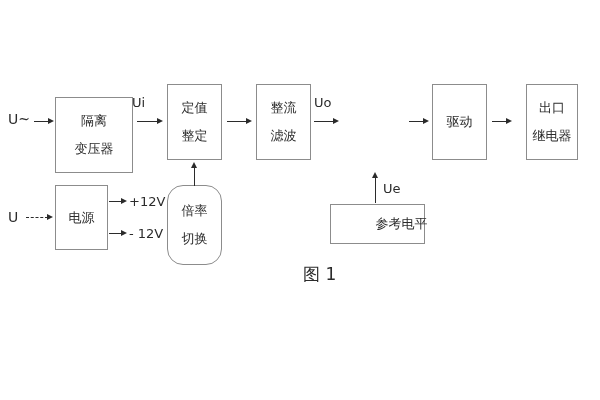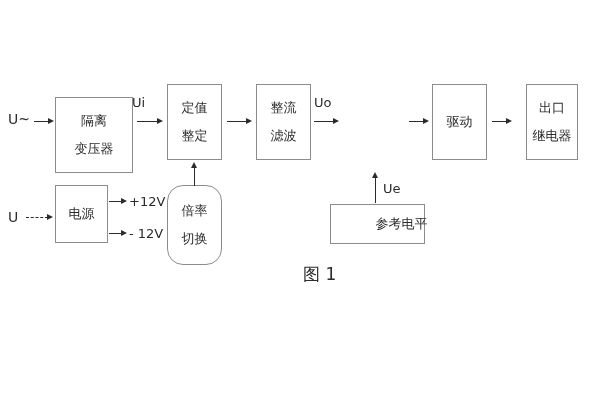--- a/index.html
+++ b/index.html
@@ -118,21 +118,21 @@
 
   <div class="box" style="left:526px;top:84px;width:52px;height:76px;">
     <span class="ln">出口</span>
     <span class="ln">继电器</span>
   </div>
 
   <div class="lbl big" style="left:8px;top:210px;">U</div>
   <div class="hline dash" style="left:26px;top:217px;width:22px;"></div>
   <div class="ahr" style="left:47px;top:213.5px;"></div>
 
-  <div class="box single" style="left:55px;top:185px;width:53px;height:58px;">
+  <div class="box single" style="left:55px;top:185px;width:53px;height:65px;">
     <span class="ln">电源</span>
   </div>
 
   <div class="hline" style="left:109px;top:201px;width:14px;"></div>
   <div class="ahr" style="left:121px;top:197.5px;"></div>
   <div class="lbl" style="left:129px;top:195px;">+12V</div>
 
   <div class="hline" style="left:109px;top:233px;width:14px;"></div>
   <div class="ahr" style="left:121px;top:229.5px;"></div>
   <div class="lbl" style="left:129px;top:227px;">- 12V</div>

